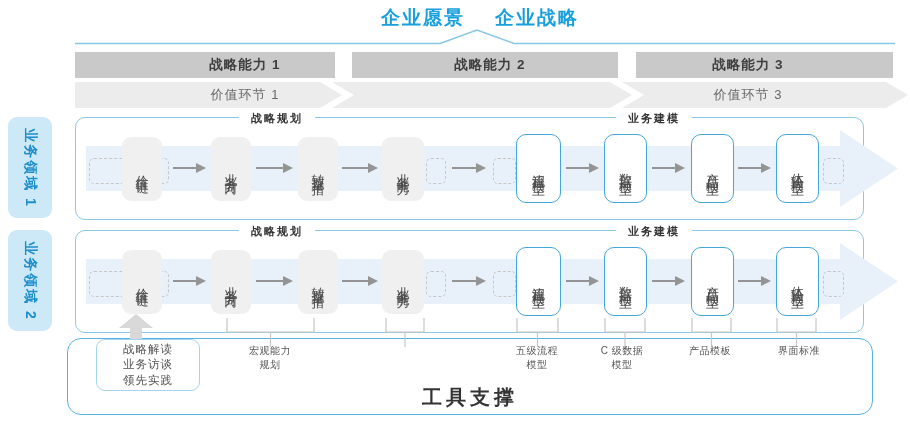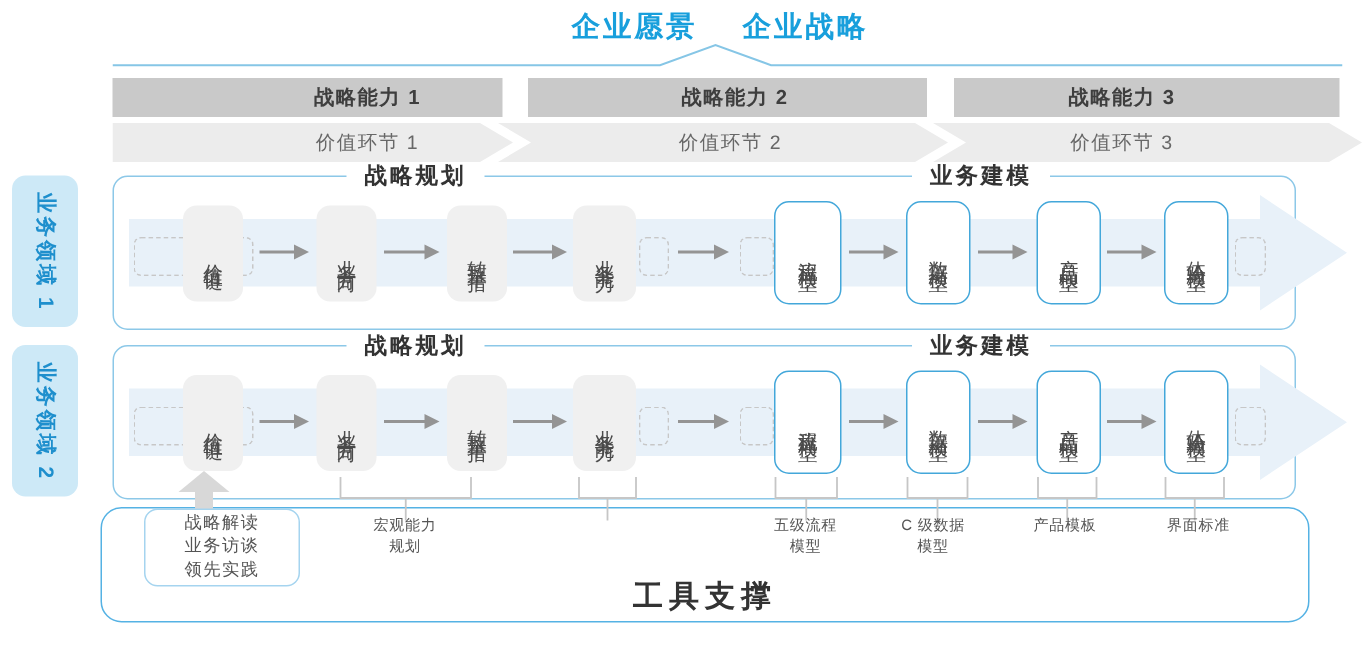--- a/index.html
+++ b/index.html
@@ -19,21 +19,21 @@
   
   .domain{position:absolute;left:8px;width:44px;background:#cde9f7;border-radius:9px;
           display:flex;align-items:center;justify-content:center;color:#1e8fcd;
           font-weight:bold;font-size:14px;}
   .domain span{transform:rotate(90deg);white-space:nowrap;letter-spacing:2px;}
   
   .rowbox{position:absolute;left:75px;width:787px;height:101px;border:1.3px solid #8cc8e8;
           border-radius:10px;background:#fff;}
   .bigarrow{position:absolute;left:0;top:0;}
   .rowhdr{position:absolute;top:-10px;transform:translateX(-50%);background:#fff;
-          padding:0 12px;font-weight:bold;font-size:15px;color:#333;letter-spacing:2px;
+          padding:0 12px;font-weight:bold;font-size:11px;color:#333;letter-spacing:2px;
           line-height:20px;white-space:nowrap;}
   .slot{position:absolute;top:40px;height:26px;border:1.4px dashed #c7c7c7;border-radius:5px;
         box-sizing:border-box;}
   .box{position:absolute;display:flex;align-items:center;justify-content:center;
        border-radius:9px;font-size:13px;color:#4a4a4a;box-sizing:border-box;}
   .box span{writing-mode:vertical-rl;text-orientation:upright;letter-spacing:3px;line-height:1;}
   .gray{background:#f0f0f0;top:19px;height:64px;width:40px;}
   .blue{background:#fff;border:1.5px solid #43a7da;border-radius:10px;top:16px;height:69px;width:45px;}
   .sar{position:absolute;top:45px;height:10px;}
   .sar::before{content:"";position:absolute;left:0;right:9px;top:4.2px;height:1.6px;background:#949494;}
@@ -72,21 +72,20 @@
   <div class="capline" style="left:245px;">战略能力 1</div>
   <div class="capline" style="left:490px;">战略能力 2</div>
   <div class="capline" style="left:748px;">战略能力 3</div>
 
   <svg class="chev" width="834" height="26" viewBox="0 0 834 26">
     <path d="M0 0 H245 L267 13 L245 26 H0 Z" fill="#ececec"></path>
     <path d="M257 0 H535 L557 13 L535 26 H257 L279 13 Z" fill="#ececec"></path>
     <path d="M547 0 H811 L833 13 L811 26 H547 L569 13 Z" fill="#ececec"></path>
   </svg>
   <div class="vallabel" style="left:245px;">价值环节 1</div>
-  <div class="vallabel" style="left:487px;">价值环节 2</div>
   <div class="vallabel" style="left:748px;">价值环节 3</div>
 
   <div class="domain" style="top:117px;height:101px;">
     <span>业务领域 1</span>
   </div>
   <div class="domain" style="top:230px;height:101px;">
     <span>业务领域 2</span>
   </div>
 
   <div class="tools">

